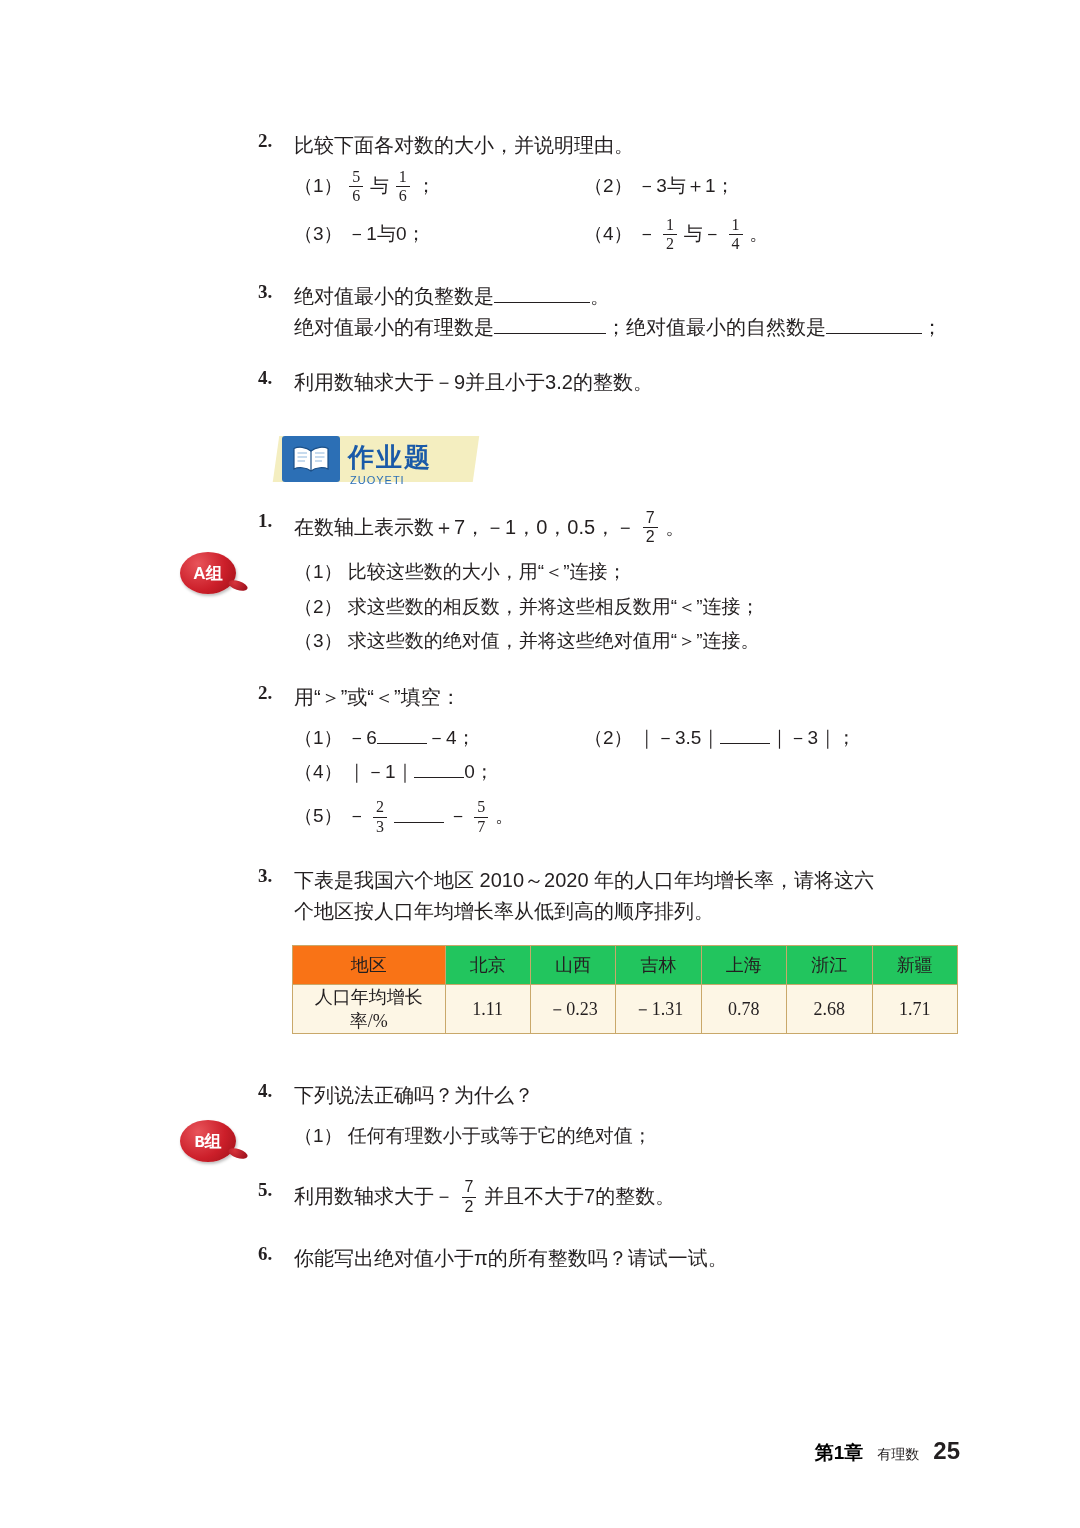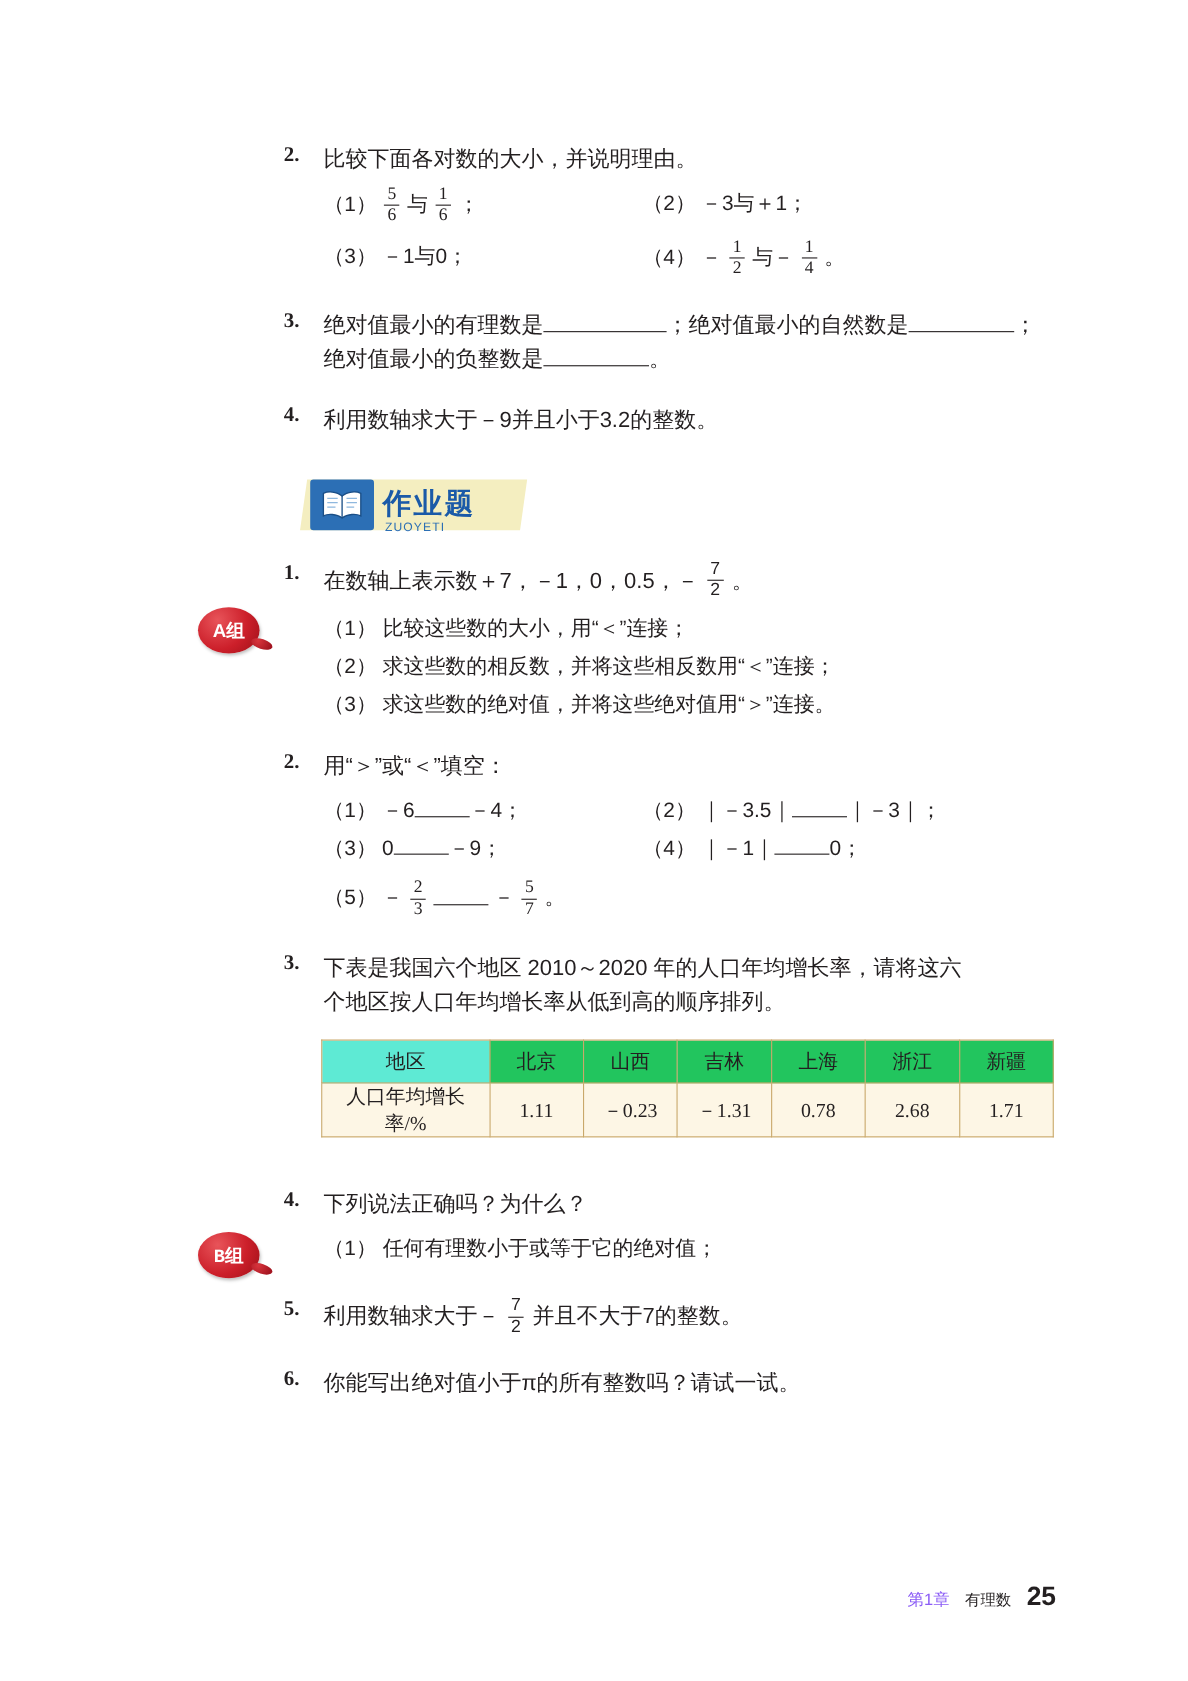--- a/index.html
+++ b/index.html
@@ -156,39 +156,39 @@
     border: 1.2px solid #c9a86a;
     text-align: center;
     height: 38px;
     padding: 0 10px;
     font-family: "Liberation Serif", serif;
   }
   table.data tr.head td {
     background: #22c55e;
     font-size: 18px;
   }
-  table.data tr.head td.first { background: #5eead4; }
+  table.data tr.head td.first { background: #f97316; }
   table.data tr.val td { background: #fdf6e5; }
   table.data td.first { width: 170px; }
   table.data td.c { width: 78px; }
 
   
   .footer {
     position: absolute;
     right: 120px;
     bottom: 62px;
     display: flex;
     align-items: baseline;
     gap: 14px;
     font-family: "Liberation Sans", sans-serif;
   }
   .footer .chap {
-    font-size: 15px;
-    font-weight: normal;
-    color: #8b5cf6;
+    font-size: 19px;
+    font-weight: bold;
+    color: #000000;
   }
   .footer .sec {
     font-size: 14px;
     color: #231f20;
   }
   .footer .pg {
     font-size: 24px;
     font-weight: bold;
   }
   .cn { font-family: "Liberation Sans", "DejaVu Sans", sans-serif; }
@@ -243,24 +243,24 @@
             <span class="cn">。</span>
           </div>
         </div>
       </div>
     </div>
 
     <div class="item" style="margin-top:26px;">
       <span class="num">3.</span>
       <div class="body">
         <div class="cn">
+          <span>绝对值最小的负整数是</span><span class="blank-l" style="width:96px;"></span><span>。</span>
+        </div>
+        <div class="cn">
           <span>绝对值最小的有理数是</span><span class="blank-l" style="width:112px;"></span><span>；绝对值最小的自然数是</span><span class="blank-l" style="width:96px;"></span><span>；</span>
-        </div>
-        <div class="cn">
-          <span>绝对值最小的负整数是</span><span class="blank-l" style="width:96px;"></span><span>。</span>
         </div>
       </div>
     </div>
 
     <div class="item" style="margin-top:24px;">
       <span class="num">4.</span>
       <div class="body cn">利用数轴求大于－9并且小于3.2的整数。</div>
     </div>
 
     <div class="banner">
@@ -316,24 +316,20 @@
             <span class="cn">（1）</span>
             <span class="cn">－6</span><span class="blank-l" style="width:50px;"></span><span class="cn">－4；</span>
           </div>
           <div>
             <span class="cn">（2）</span>
             <span class="cn">｜－3.5｜</span><span class="blank-l" style="width:50px;"></span><span class="cn">｜－3｜；</span>
           </div>
         </div>
 
         <div class="sub two-col">
-          <div>
-            <span class="cn">（3）</span>
-            <span class="cn">0</span><span class="blank-l" style="width:50px;"></span><span class="cn">－9；</span>
-          </div>
           <div>
             <span class="cn">（4）</span>
             <span class="cn">｜－1｜</span><span class="blank-l" style="width:50px;"></span><span class="cn">0；</span>
           </div>
         </div>
 
         <div class="sub" style="margin-top:10px;">
           <span class="cn">（5）</span>
           <span class="cn">－</span>
           <span class="frac">

